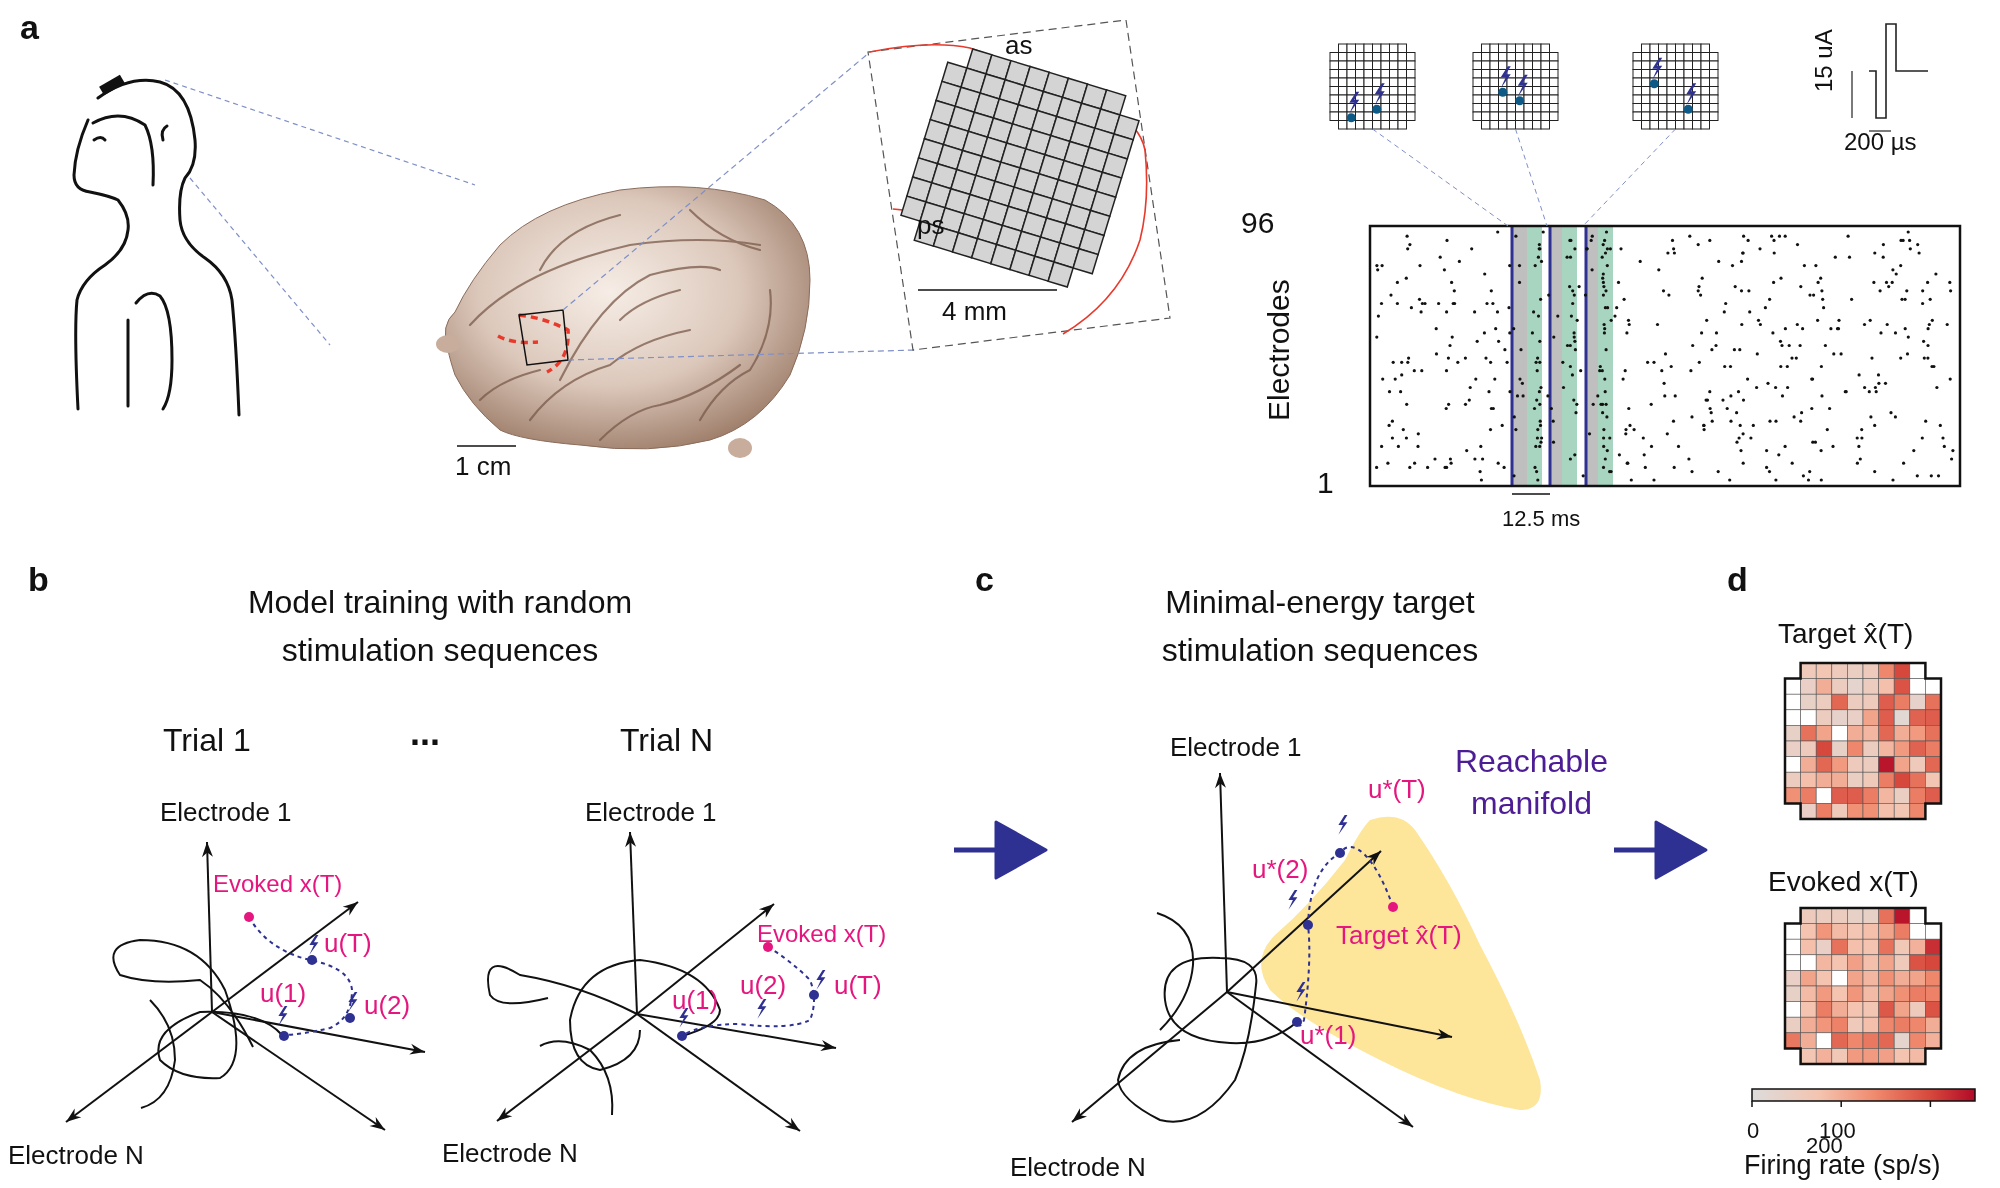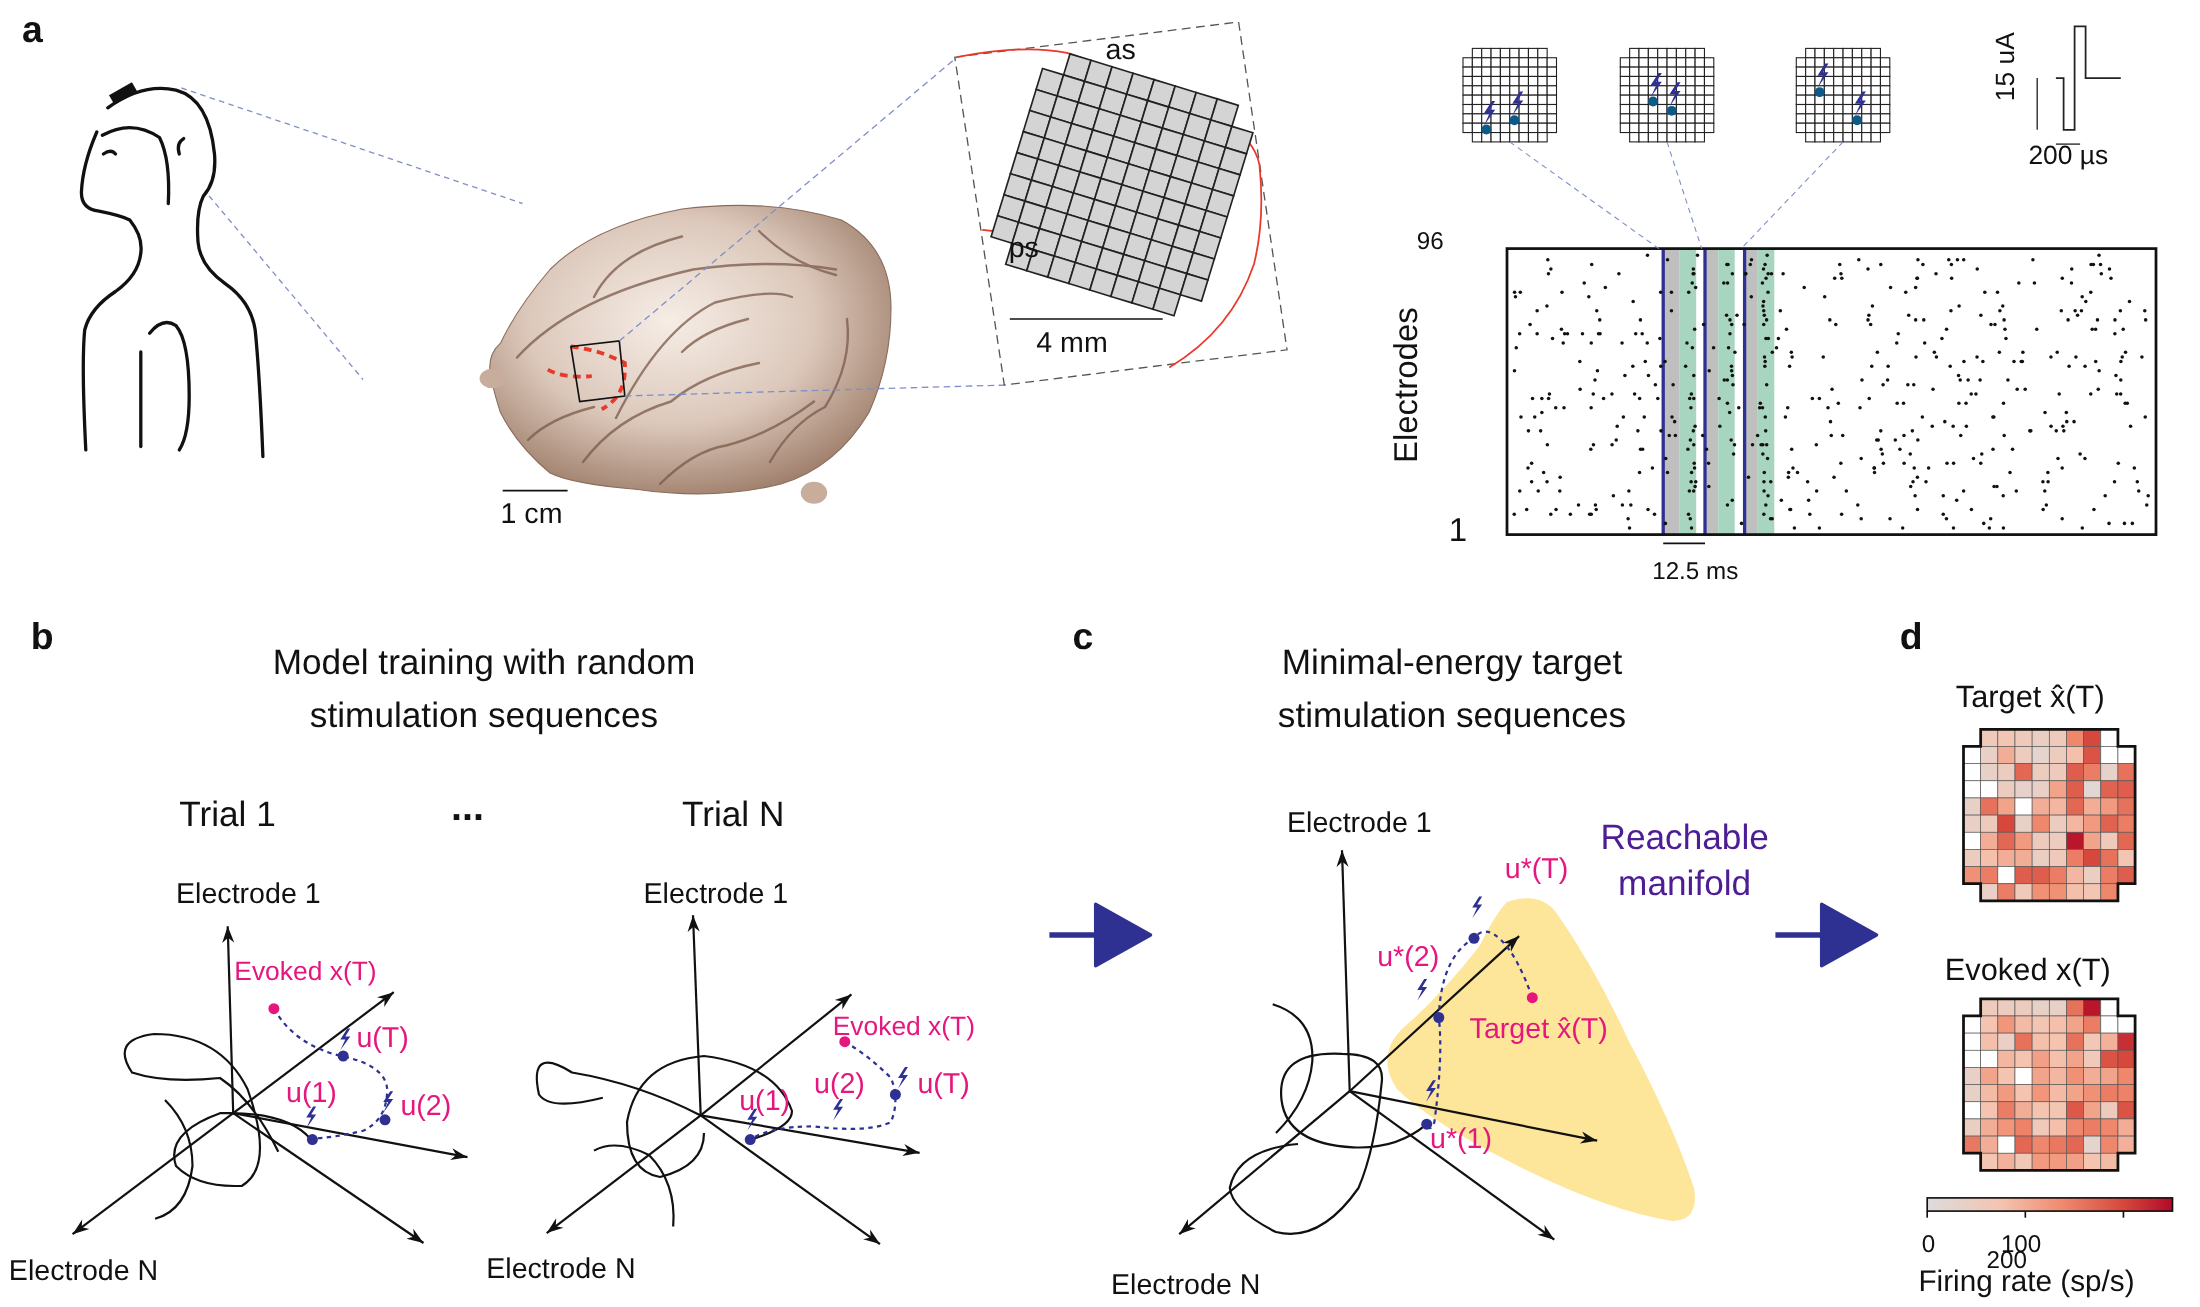--- a/index.html
+++ b/index.html
@@ -1012,21 +1012,21 @@
     </g>
     <line x1="1675.5" y1="129" x2="1583" y2="226" stroke="#7f8fc7" stroke-width="1" stroke-dasharray="5,4"></line>
     <path d="M1869,71 L1876,71 L1876,118 L1886,118 L1886,24 L1896,24 L1896,71 L1928,71" fill="none" stroke="#222" stroke-width="1.6"></path>
     <line x1="1852" y1="71" x2="1852" y2="118" stroke="#222" stroke-width="1.2"></line>
     <line x1="1869" y1="131" x2="1891" y2="131" stroke="#222" stroke-width="1.2"></line>
   </svg>
 
 <div class="lbl" style="left:1844px;top:128px;font-size:24px;text-align:center;">200 µs</div>
 <div class="lbl" style="left:1810px;top:92px;font-size:24px;transform:rotate(-90deg);transform-origin:left top;">15 uA</div>
 <div class="lbl" style="left:1262px;top:421px;font-size:30px;transform:rotate(-90deg);transform-origin:left top;">Electrodes</div>
-<div class="lbl" style="left:1288px;top:206px;font-size:22px;">96</div>
+<div class="lbl" style="left:1241px;top:206px;font-size:30px;">96</div>
 <div class="lbl" style="left:1317px;top:466px;font-size:30px;">1</div>
 <div class="lbl" style="left:1502px;top:506px;font-size:22px;">12.5 ms</div>
 
 <div class="panel-letter" style="left:28px;top:560px;">b</div>
 <div class="title" style="left:160px;top:578px;width:560px;">
   <div>Model training with random</div>
   <div>stimulation sequences</div>
 </div>
 <div class="lbl" style="left:163px;top:722px;font-size:32px;">Trial 1</div>
 <div class="lbl" style="left:410px;top:712px;font-size:36px;font-weight:bold;">...</div>

